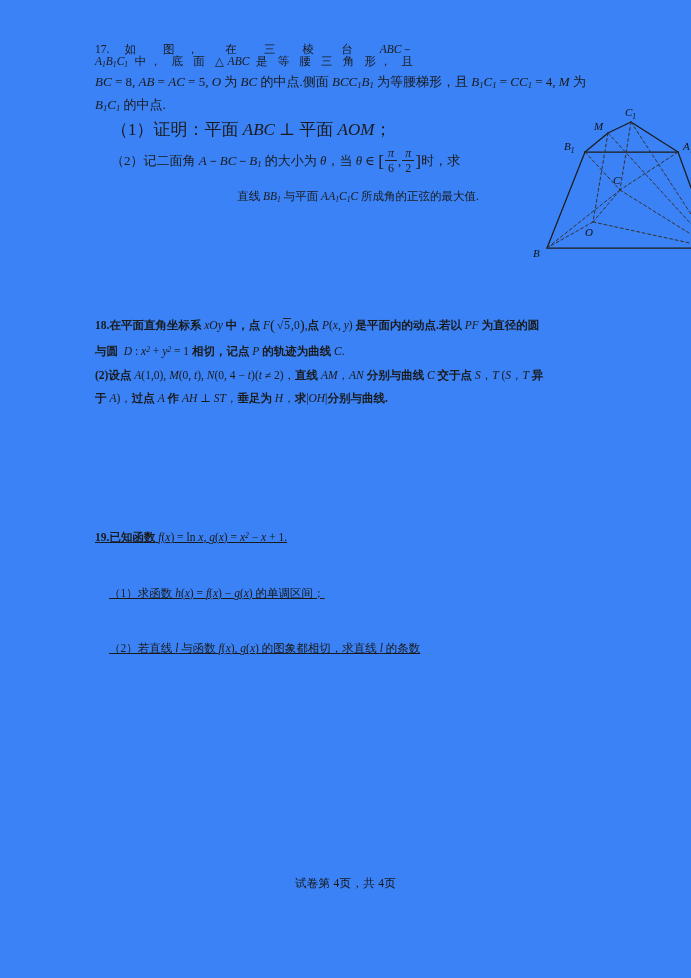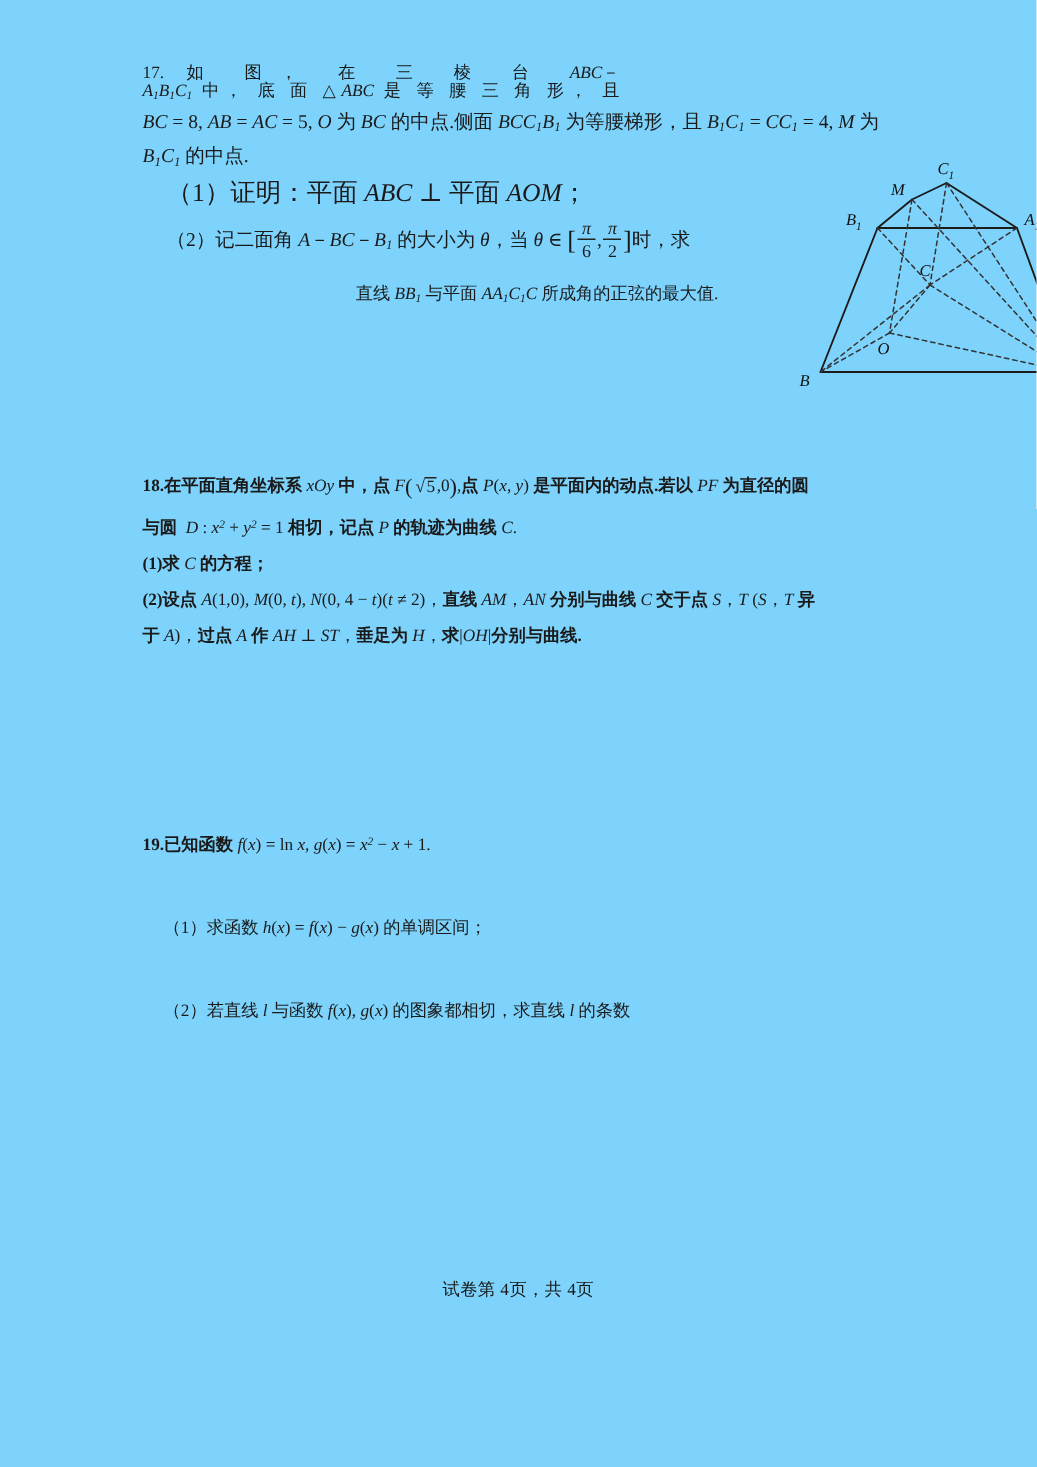--- a/index.html
+++ b/index.html
@@ -11,21 +11,21 @@
     width: 691px;
     height: 978px;
     position: relative;
     font-family: "Liberation Serif", "DejaVu Serif", serif;
     color: #1a1a1a;
     overflow: hidden;
   }
   .page {
     position: absolute;
     inset: 0;
-    background: #7dd3fc;
+    background: #3b82f6;
   }
   .content {
     position: absolute;
     left: 95px;
     top: 44px;
     width: 510px;
   }
   .mi { font-style: italic; }
   sub {
     font-size: 0.66em;
@@ -58,21 +58,21 @@
     margin: 0 1px;
     position: relative;
     top: -1px;
   }
   .frac .num { border-bottom: 1px solid #222; padding: 0 3px 0px 3px; font-style: normal;}
   .frac .den { padding: 1px 3px 0 3px; font-style: normal;}
   
   .block { position: absolute; left: 0; width: 510px; }
   #q17 { top: 0px; }
   #q18 { top: 274px; }
-  #q19 { top: 513px; }
+  #q19 { top: 488px; text-decoration: underline; }
 
   .q17-line1 {
     width: 318px;
     text-align: justify;
     text-align-last: justify;
     font-size: 11.5px;
     line-height: 1.0;
     margin-bottom: 7px;
   }
   .q17-line2, .q17-line3 {
@@ -117,21 +117,21 @@
   .q18-line { font-size: 11.5px; line-height: 1.0; margin-bottom: 13px; }
   .q18-line.tight { margin-bottom: 12px; }
   .q19-line { font-size: 11.5px; line-height: 1.0; margin-bottom: 17px; }
   .q19-sub { font-size: 11.5px; line-height: 1.0; padding-left: 14px; margin-bottom: 17px; margin-top: 44px; }
 
   
   .footer {
     position: absolute;
     left: 0;
     right: 0;
-    top: 852px;
+    top: 876px;
     text-align: center;
     font-size: 11.5px;
     color: #161616;
     letter-spacing: 0.3px;
     font-family: Liberation Serif, serif;
   }
   .nowrap { white-space: nowrap; }
 </style>
 </head>
 <body>
@@ -232,23 +232,20 @@
     <div class="block" id="q18">
 
       <div class="q18-line">
         <b>18.</b><b>在平面直角坐标系</b> <span class="mi">xOy</span> <b>中，点</b> <span class="mi">F</span><span style="font-size:1.3em;vertical-align:-0.1em;">(</span><span class="sqrt"><span class="rad">√</span><span class="bar">5</span></span>,0<span style="font-size:1.3em;vertical-align:-0.1em;">)</span>,<b>点</b> <span class="mi">P</span>(<span class="mi">x</span>, <span class="mi">y</span>) <b>是平面内的动点.若以</b> <span class="mi">PF</span> <b>为直径的圆</b>
       </div>
 
       <div class="q18-line tight">
         <b>与圆</b>&nbsp; <span class="mi">D</span> : <span class="mi">x</span><sup>2</sup> + <span class="mi">y</span><sup>2</sup> = 1 <b>相切，记点</b> <span class="mi">P</span> <b>的轨迹为曲线</b> <span class="mi">C</span>.
       </div>
 
-      <div class="q18-line">
-        <b>(1)求</b> <span class="mi">C</span> <b>的方程；</b>
-      </div>
 
       <div class="q18-line tight">
         <b>(2)设点</b> <span class="mi">A</span>(1,0), <span class="mi">M</span>(0, <span class="mi">t</span>), <span class="mi">N</span>(0, 4 − <span class="mi">t</span>)(<span class="mi">t</span> ≠ 2)，<b>直线</b> <span class="mi">AM</span>，<span class="mi">AN</span> <b>分别与曲线</b> <span class="mi">C</span> <b>交于点</b> <span class="mi">S</span>，<span class="mi">T</span> (<span class="mi">S</span>，<span class="mi">T</span> <b>异</b>
       </div>
 
       <div class="q18-line">
         <b>于</b> <span class="mi">A</span>)，<b>过点</b> <span class="mi">A</span> <b>作</b> <span class="mi">AH</span> ⊥ <span class="mi">ST</span>，<b>垂足为</b> <span class="mi">H</span>，<b>求</b>|<span class="mi">OH</span>|<b>分别与曲线.</b>
       </div>
     </div>
 

